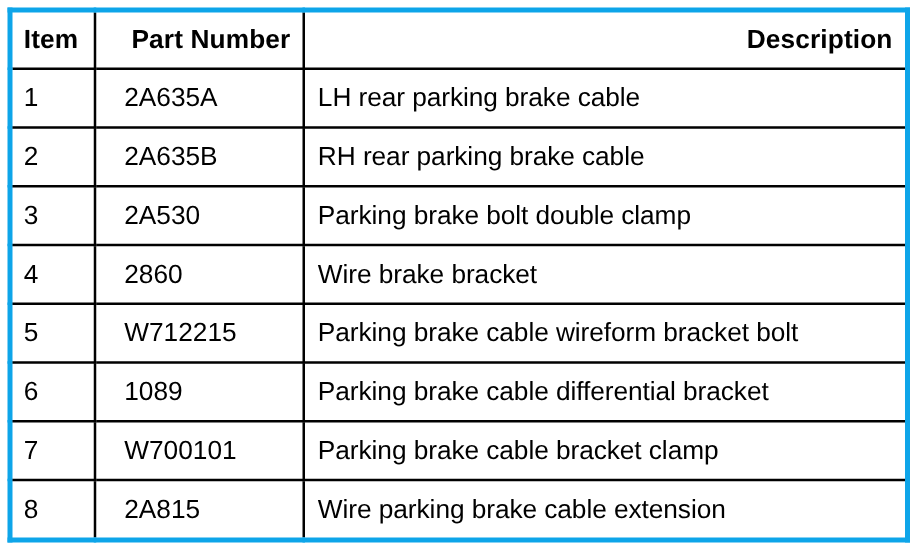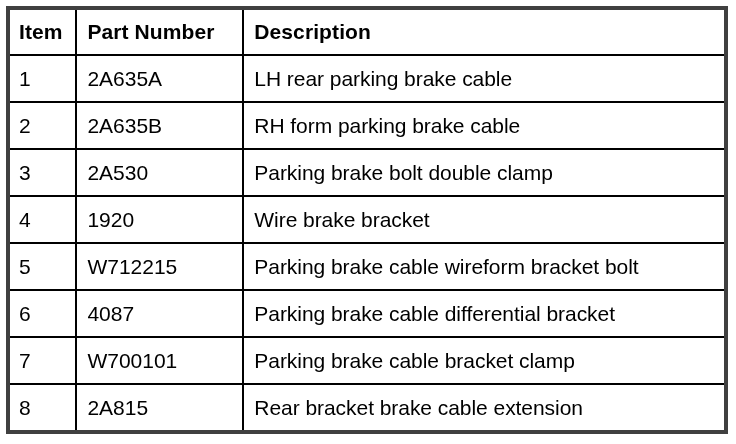--- a/index.html
+++ b/index.html
@@ -24,21 +24,21 @@
 
   
   .parts-table {
     position: absolute;
     left: 6px;
     top: 6px;
     width: 722px;
     border-collapse: collapse;
     table-layout: fixed;
     background: #ffffff;
-    border: 4px solid #404040;
+    border: 4px solid #0ea5e9;
   }
 
   .parts-table col.col-item  { width: 68px; }
   .parts-table col.col-part  { width: 166px; }
   .parts-table col.col-desc  { width: 480px; }
 
   .parts-table th,
   .parts-table td {
     border: 2px solid #000000;
     height: 45px;
@@ -46,41 +46,41 @@
     font-size: 21px;
     line-height: 1.1;
     vertical-align: middle;
     background: #ffffff;
     white-space: nowrap;
     overflow: hidden;
   }
 
   .parts-table thead th {
     font-weight: bold;
-    text-align: left;
+    text-align: right;
     height: 44px;
     letter-spacing: 0.1px;
   }
 
   .parts-table thead th.head-item {
     text-align: left;
     padding-left: 9px;
   }
 
   .parts-table tbody td {
     font-weight: normal;
     text-align: left;
   }
 
   .parts-table tbody td.cell-item {
     padding-left: 9px;
   }
 
   .parts-table tbody td.cell-part {
-    padding-left: 10px;
+    padding-left: 22px;
   }
 
   .parts-table tbody td.cell-desc {
     padding-left: 10px;
     letter-spacing: -0.05px;
   }
 </style>
 </head>
 <body>
 
@@ -103,48 +103,48 @@
 
     <tbody>
       <tr>
         <td class="cell-item">1</td>
         <td class="cell-part">2A635A</td>
         <td class="cell-desc">LH rear parking brake cable</td>
       </tr>
       <tr>
         <td class="cell-item">2</td>
         <td class="cell-part">2A635B</td>
-        <td class="cell-desc">RH form parking brake cable</td>
+        <td class="cell-desc">RH rear parking brake cable</td>
       </tr>
       <tr>
         <td class="cell-item">3</td>
         <td class="cell-part">2A530</td>
         <td class="cell-desc">Parking brake bolt double clamp</td>
       </tr>
       <tr>
         <td class="cell-item">4</td>
-        <td class="cell-part">1920</td>
+        <td class="cell-part">2860</td>
         <td class="cell-desc">Wire brake bracket</td>
       </tr>
       <tr>
         <td class="cell-item">5</td>
         <td class="cell-part">W712215</td>
         <td class="cell-desc">Parking brake cable wireform bracket bolt</td>
       </tr>
       <tr>
         <td class="cell-item">6</td>
-        <td class="cell-part">4087</td>
+        <td class="cell-part">1089</td>
         <td class="cell-desc">Parking brake cable differential bracket</td>
       </tr>
       <tr>
         <td class="cell-item">7</td>
         <td class="cell-part">W700101</td>
         <td class="cell-desc">Parking brake cable bracket clamp</td>
       </tr>
       <tr>
         <td class="cell-item">8</td>
         <td class="cell-part">2A815</td>
-        <td class="cell-desc">Rear bracket brake cable extension</td>
+        <td class="cell-desc">Wire parking brake cable extension</td>
       </tr>
     </tbody>
   </table>
 
 </div>
 
 </body></html>

